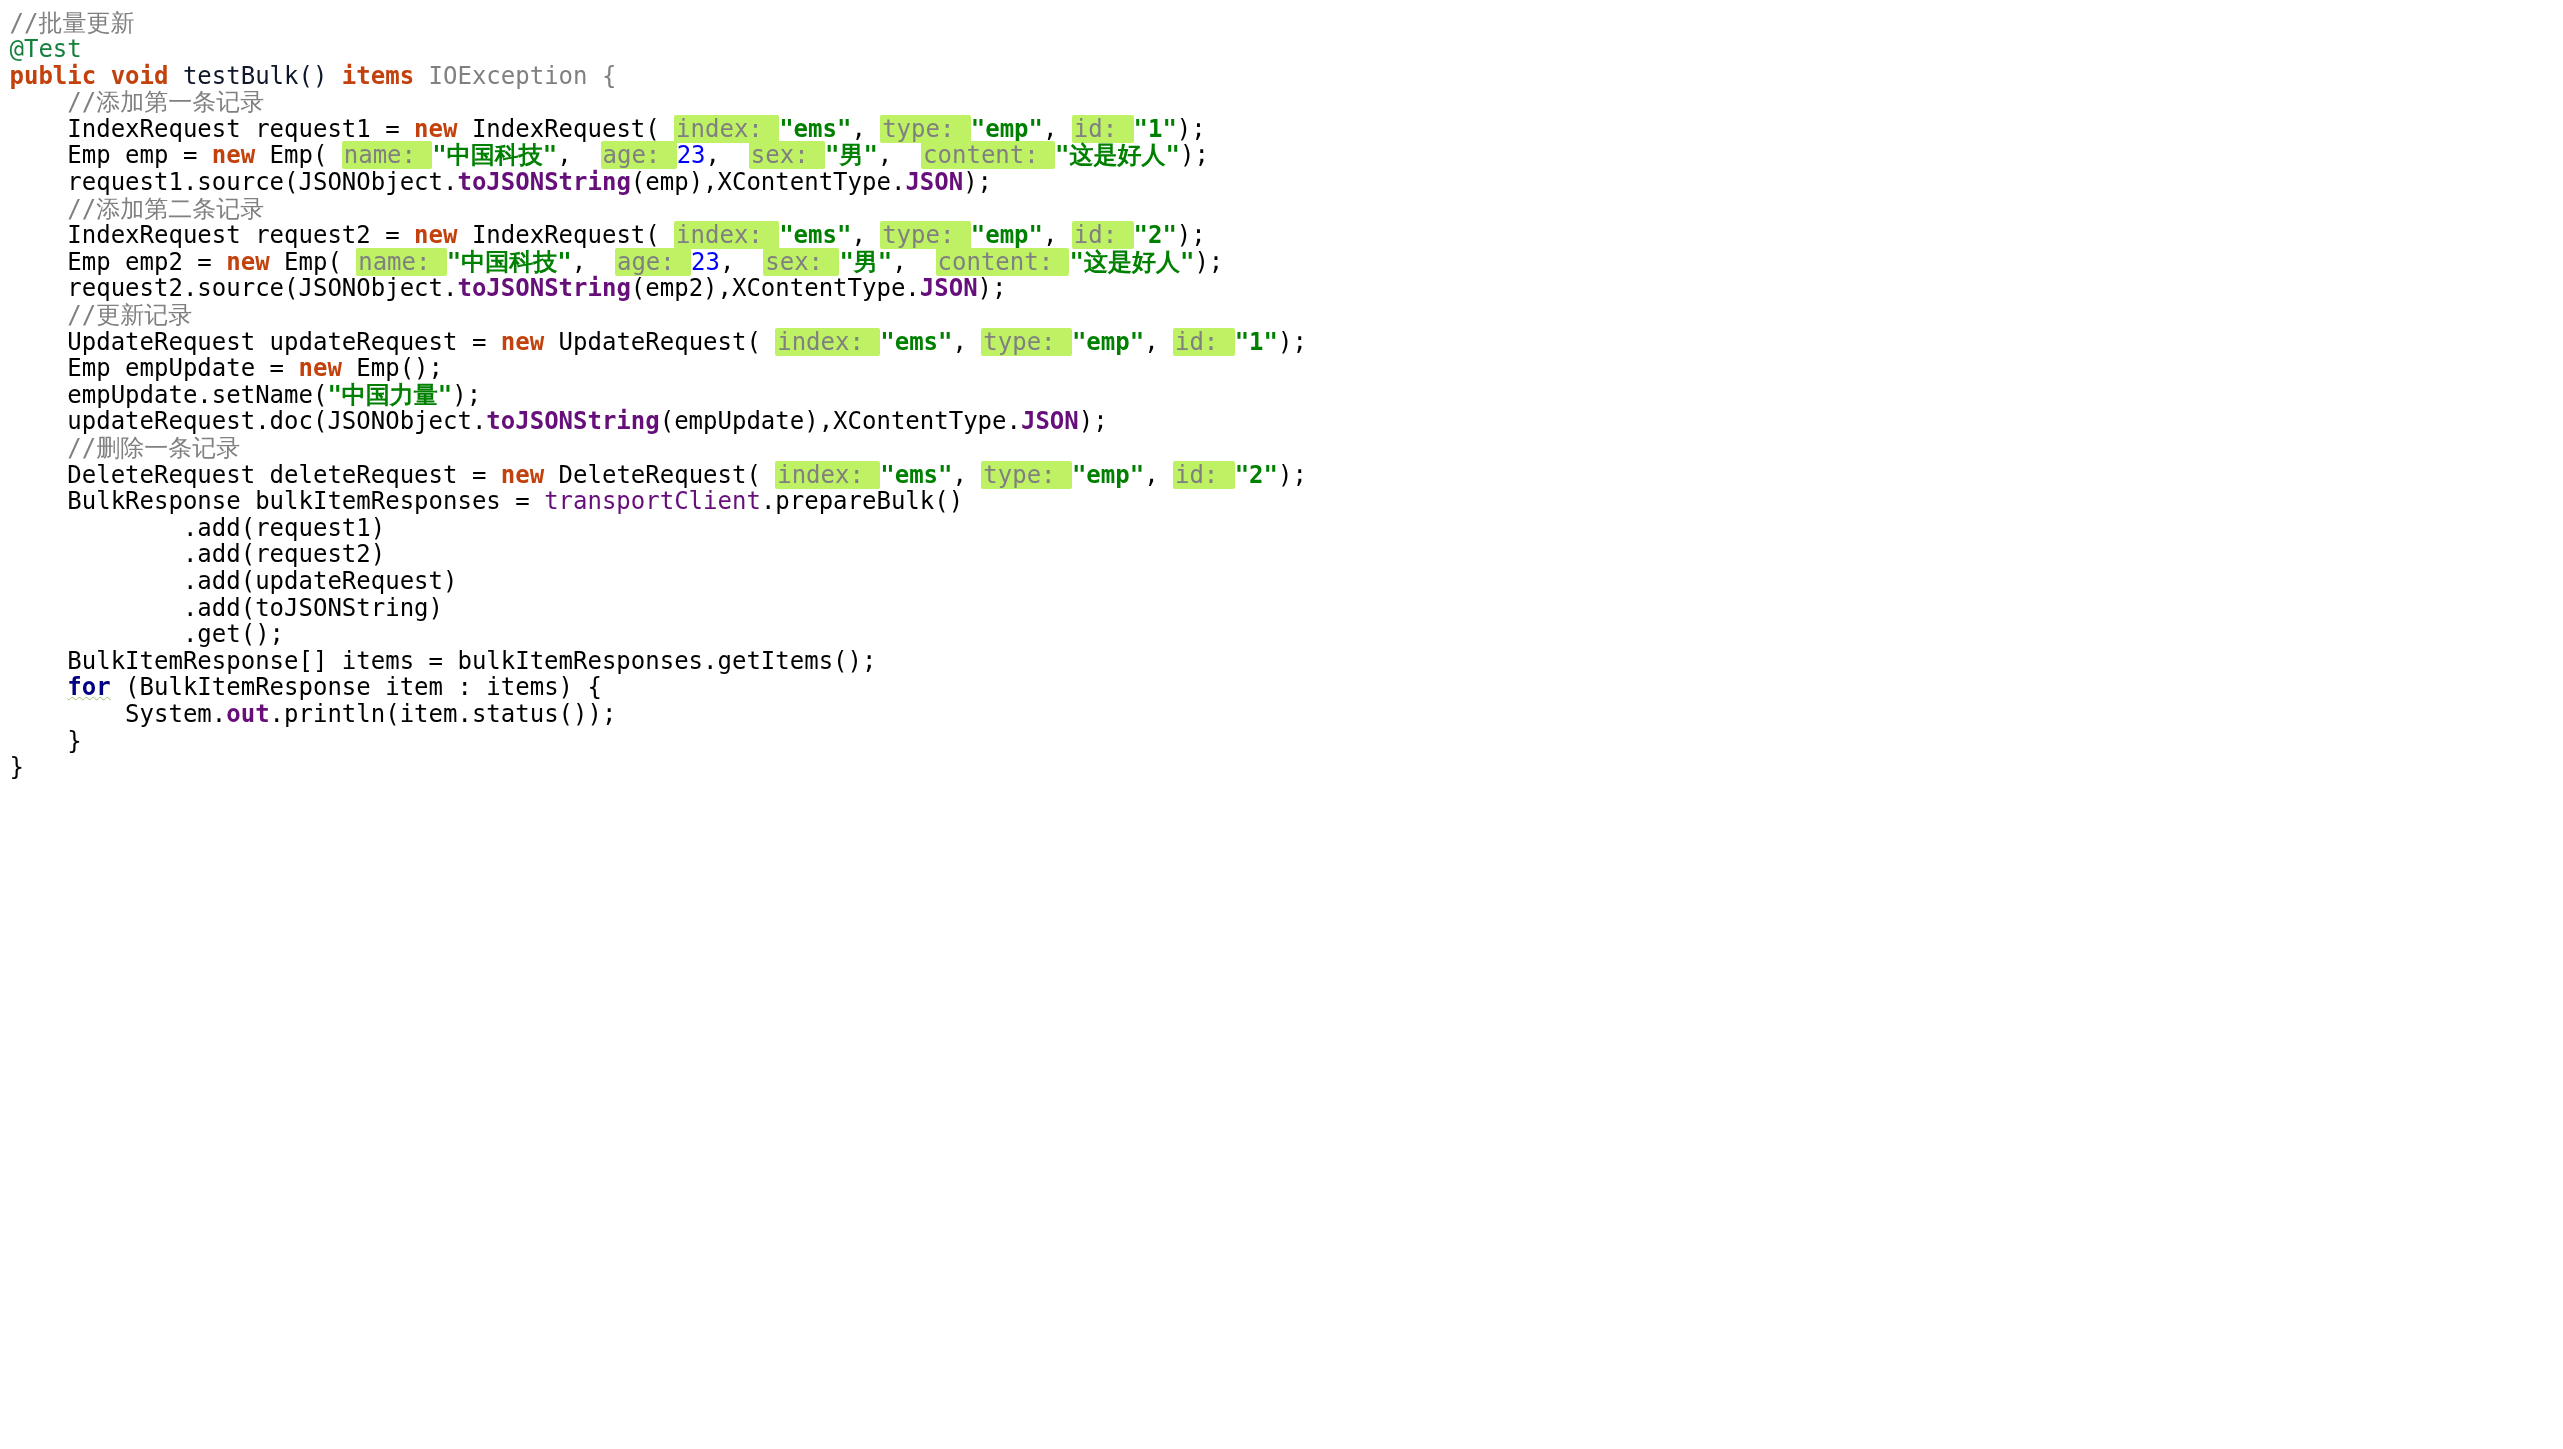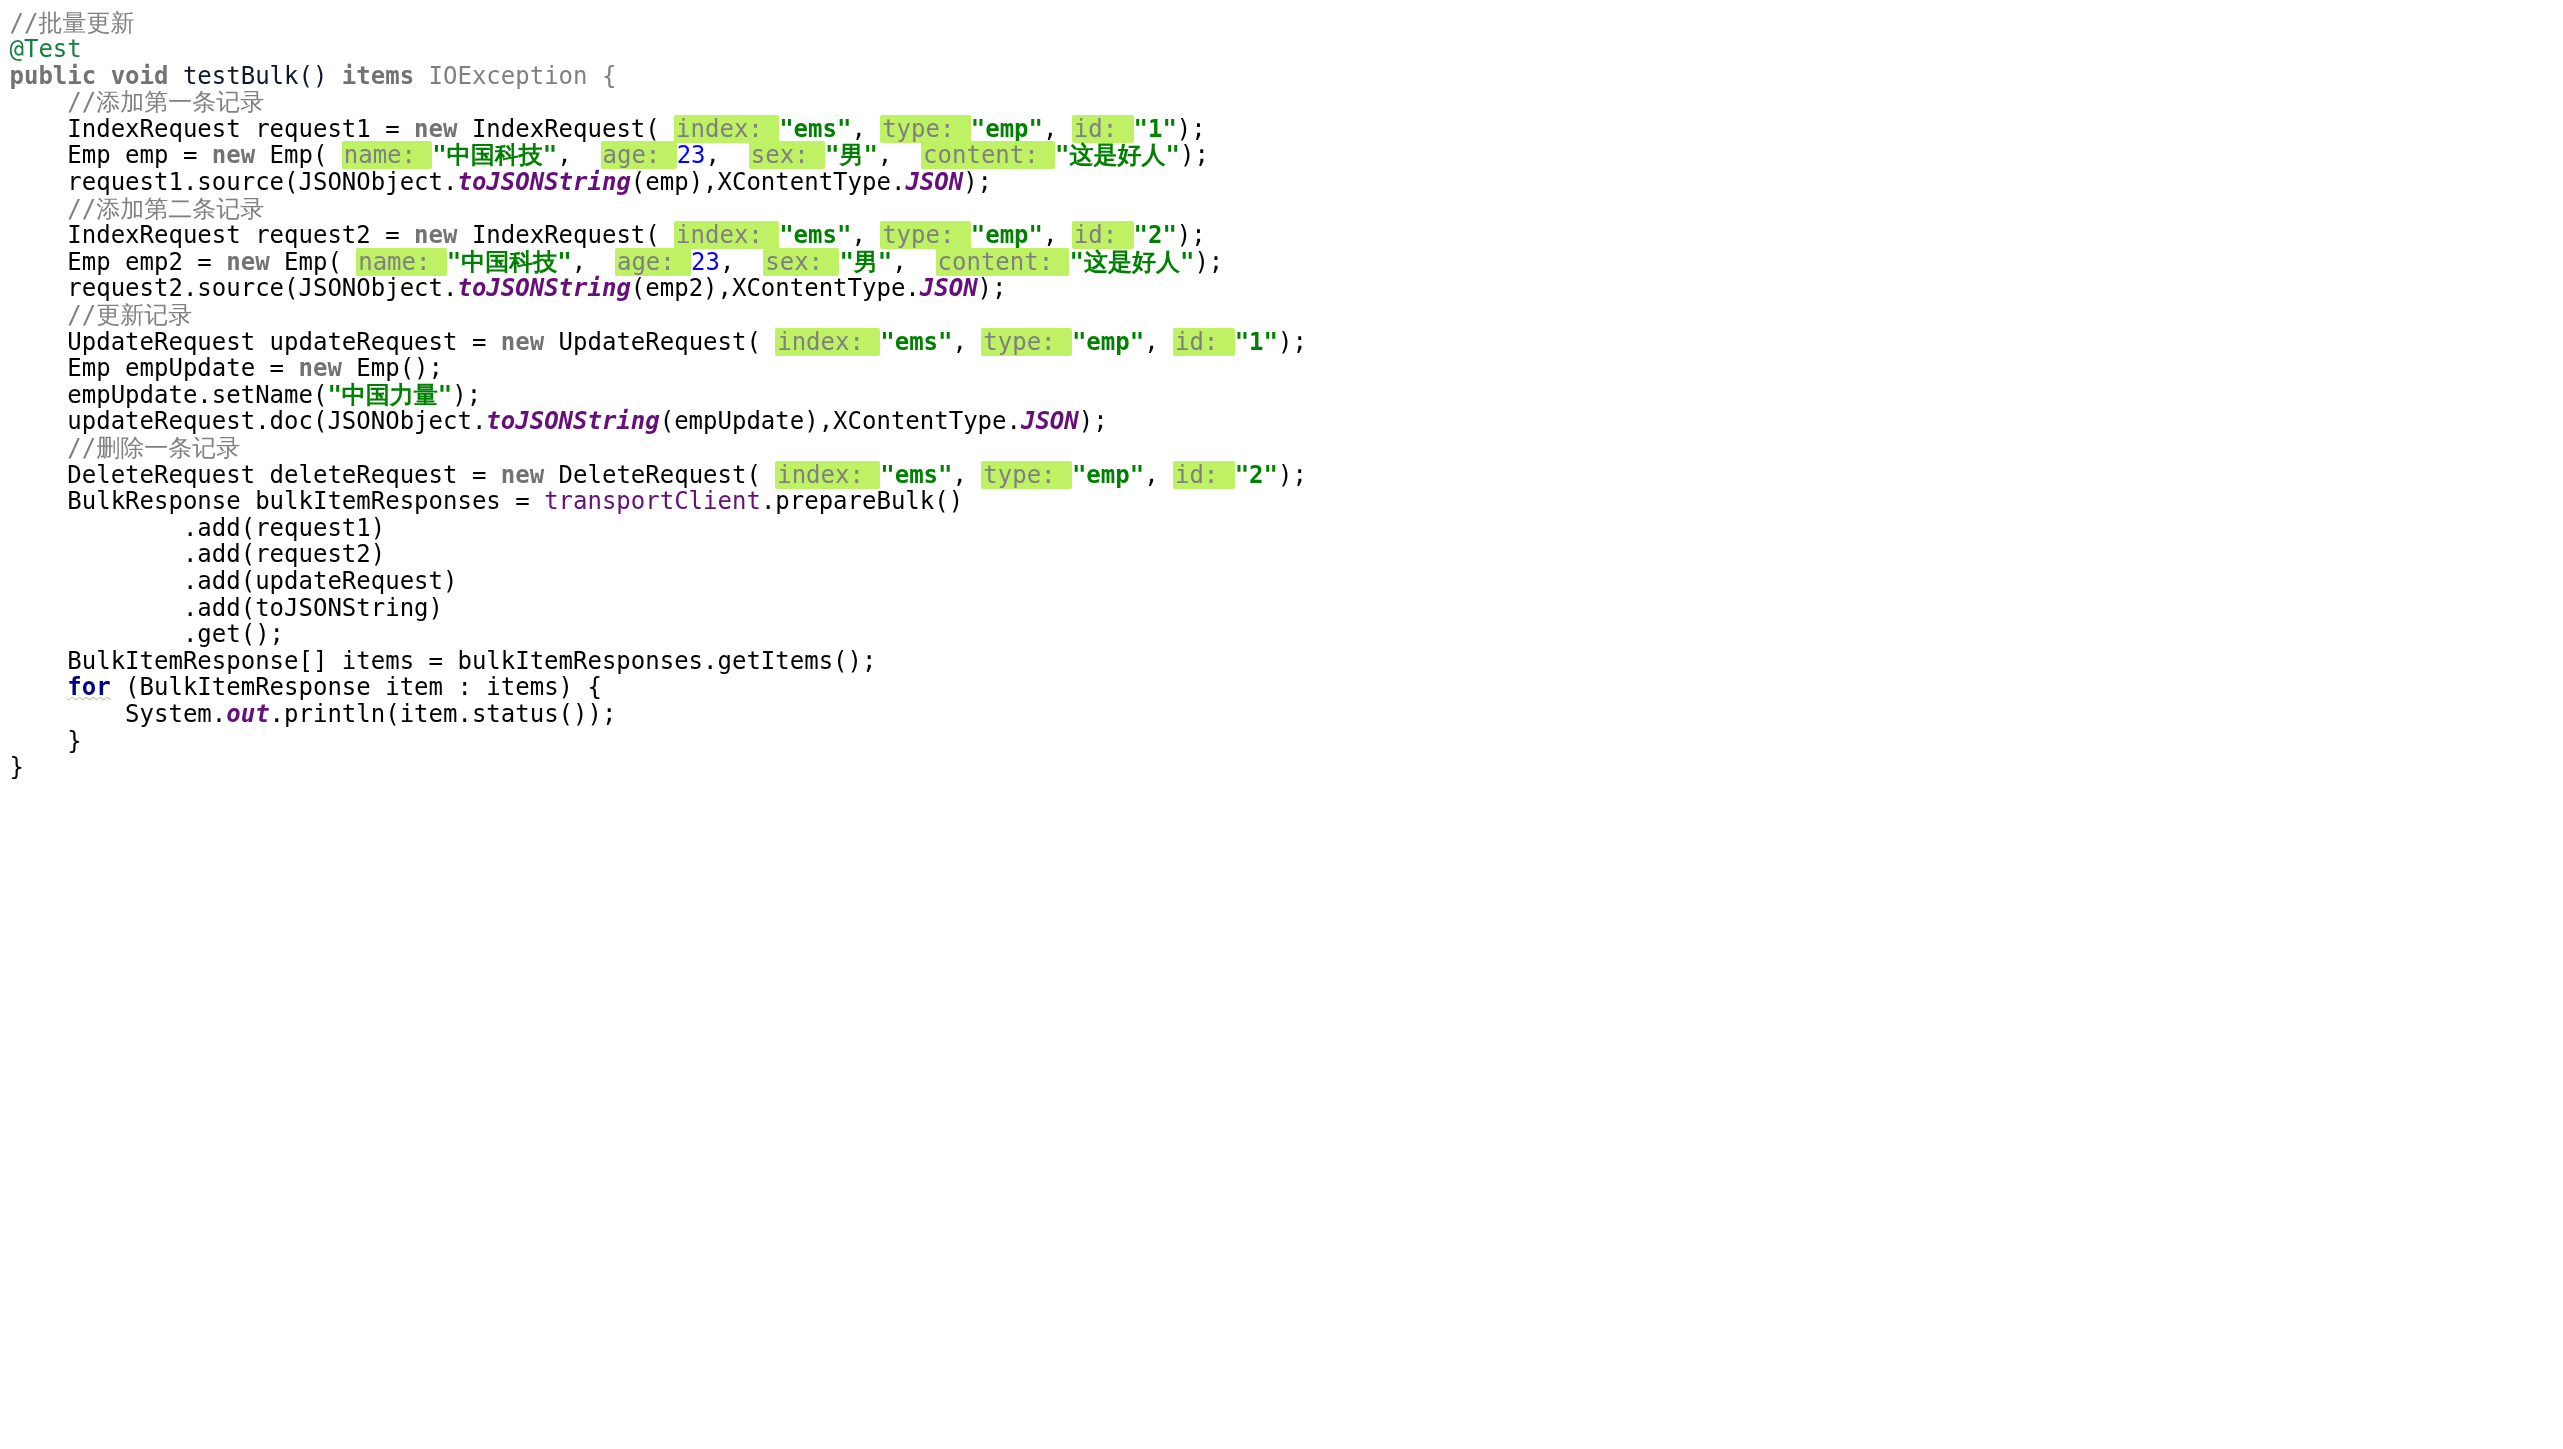--- a/index.html
+++ b/index.html
@@ -14,26 +14,26 @@
     margin: 0;
     padding: 9.5px 0 0 9.5px;
     font-family: "Menlo", "Consolas", "DejaVu Sans Mono", monospace;
     font-size: 24px;
     line-height: 26.6px;
     white-space: pre;
     color: #000000;
   }
   .c-comment   { color: #808080; }
   .c-anno      { color: #15803d; }
-  .c-keyword   { color: #737373; font-weight: bold; }
+  .c-keyword   { color: #c2410c; font-weight: bold; }
   .c-method    { color: #0f172a; }
   .c-paramlbl  { color: #808080; background: #bef264; padding: 0 1.9px; border-radius: 1.9px; }
   .c-string    { color: #008000; font-weight: bold; }
   .c-number    { color: #0000ff; text-align: right; }
-  .c-static    { color: #660e7a; font-style: italic; font-weight: bold; }
+  .c-static    { color: #660e7a; font-weight: bold; }
   .c-field     { color: #660e7a; font-weight: normal; }
   .c-forkw     { color: #000080; font-weight: bold; text-decoration: underline wavy #a0c070; text-decoration-thickness: 1px; }
 </style>
 </head>
 <body>
 
 <pre class="code"><span class="c-comment">//批量更新</span>
 <span class="c-anno">@Test</span>
 <span class="c-keyword">public</span> <span class="c-keyword">void</span> <span class="c-method">testBulk()</span> <span class="c-keyword">items</span> <span class="c-comment">IOException {</span>
     <span class="c-comment">//添加第一条记录</span>

